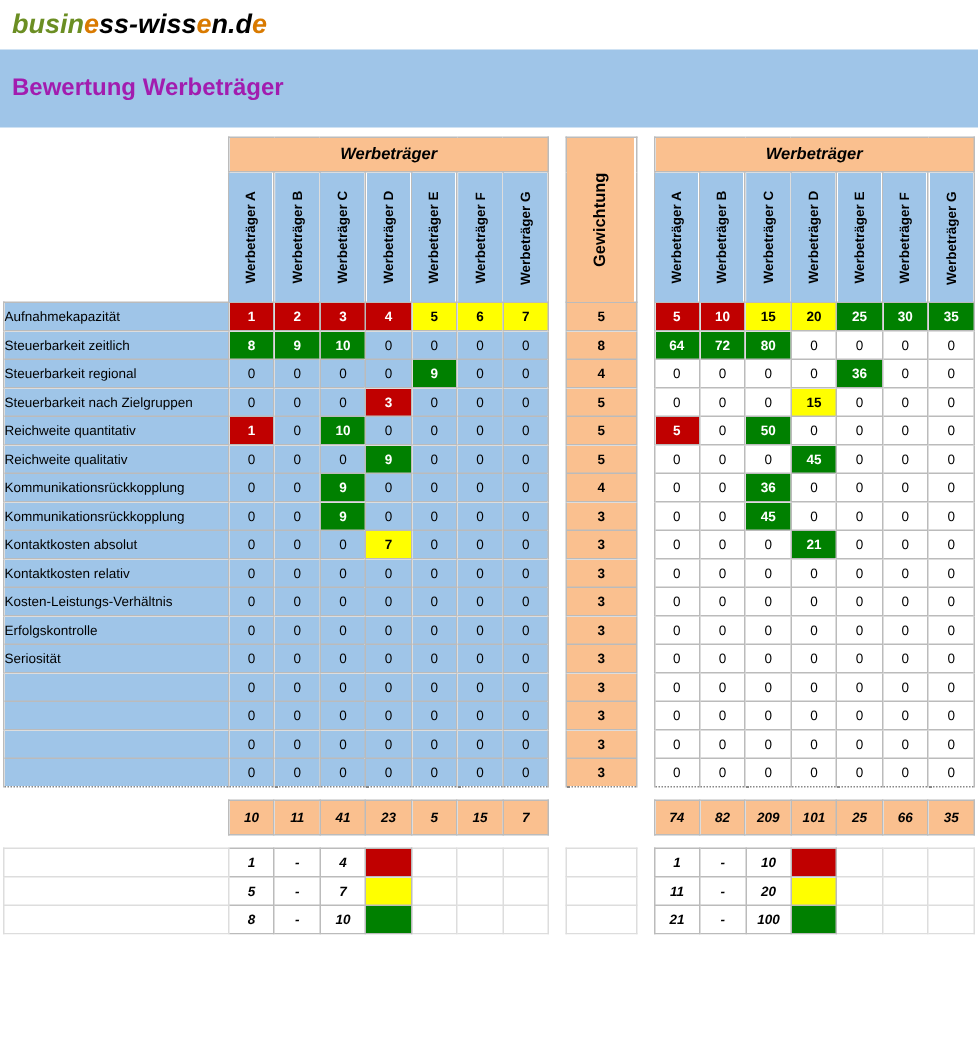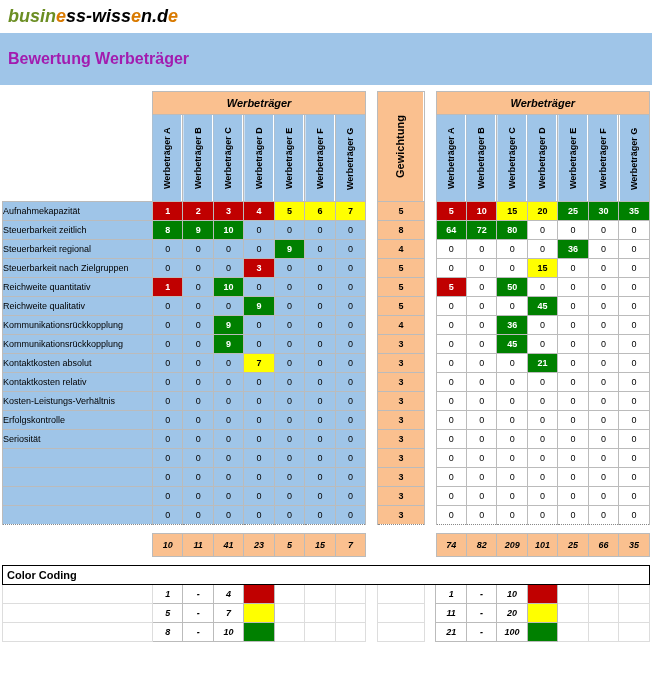--- a/index.html
+++ b/index.html
@@ -532,23 +532,20 @@
     <col class="c">
       <col class="c">
       <col class="c">
       <col class="c">
       <col class="c">
       <col class="c">
       <col class="c">
   </colgroup>
   <tbody id="ccbody">
       <tr>
-        <td class="cc-header" colspan="18">Color Coding</td>
-      </tr>
-      <tr>
         <td class="blank"></td>
         <td class="cc-cell">1</td>
         <td class="cc-cell">-</td>
         <td class="cc-cell">4</td>
         <td class="swatch v-red"></td>
         <td class="blank"></td>
         <td class="blank"></td>
         <td class="blank"></td>
         <td class="noborder"></td>
         <td class="blank"></td>

